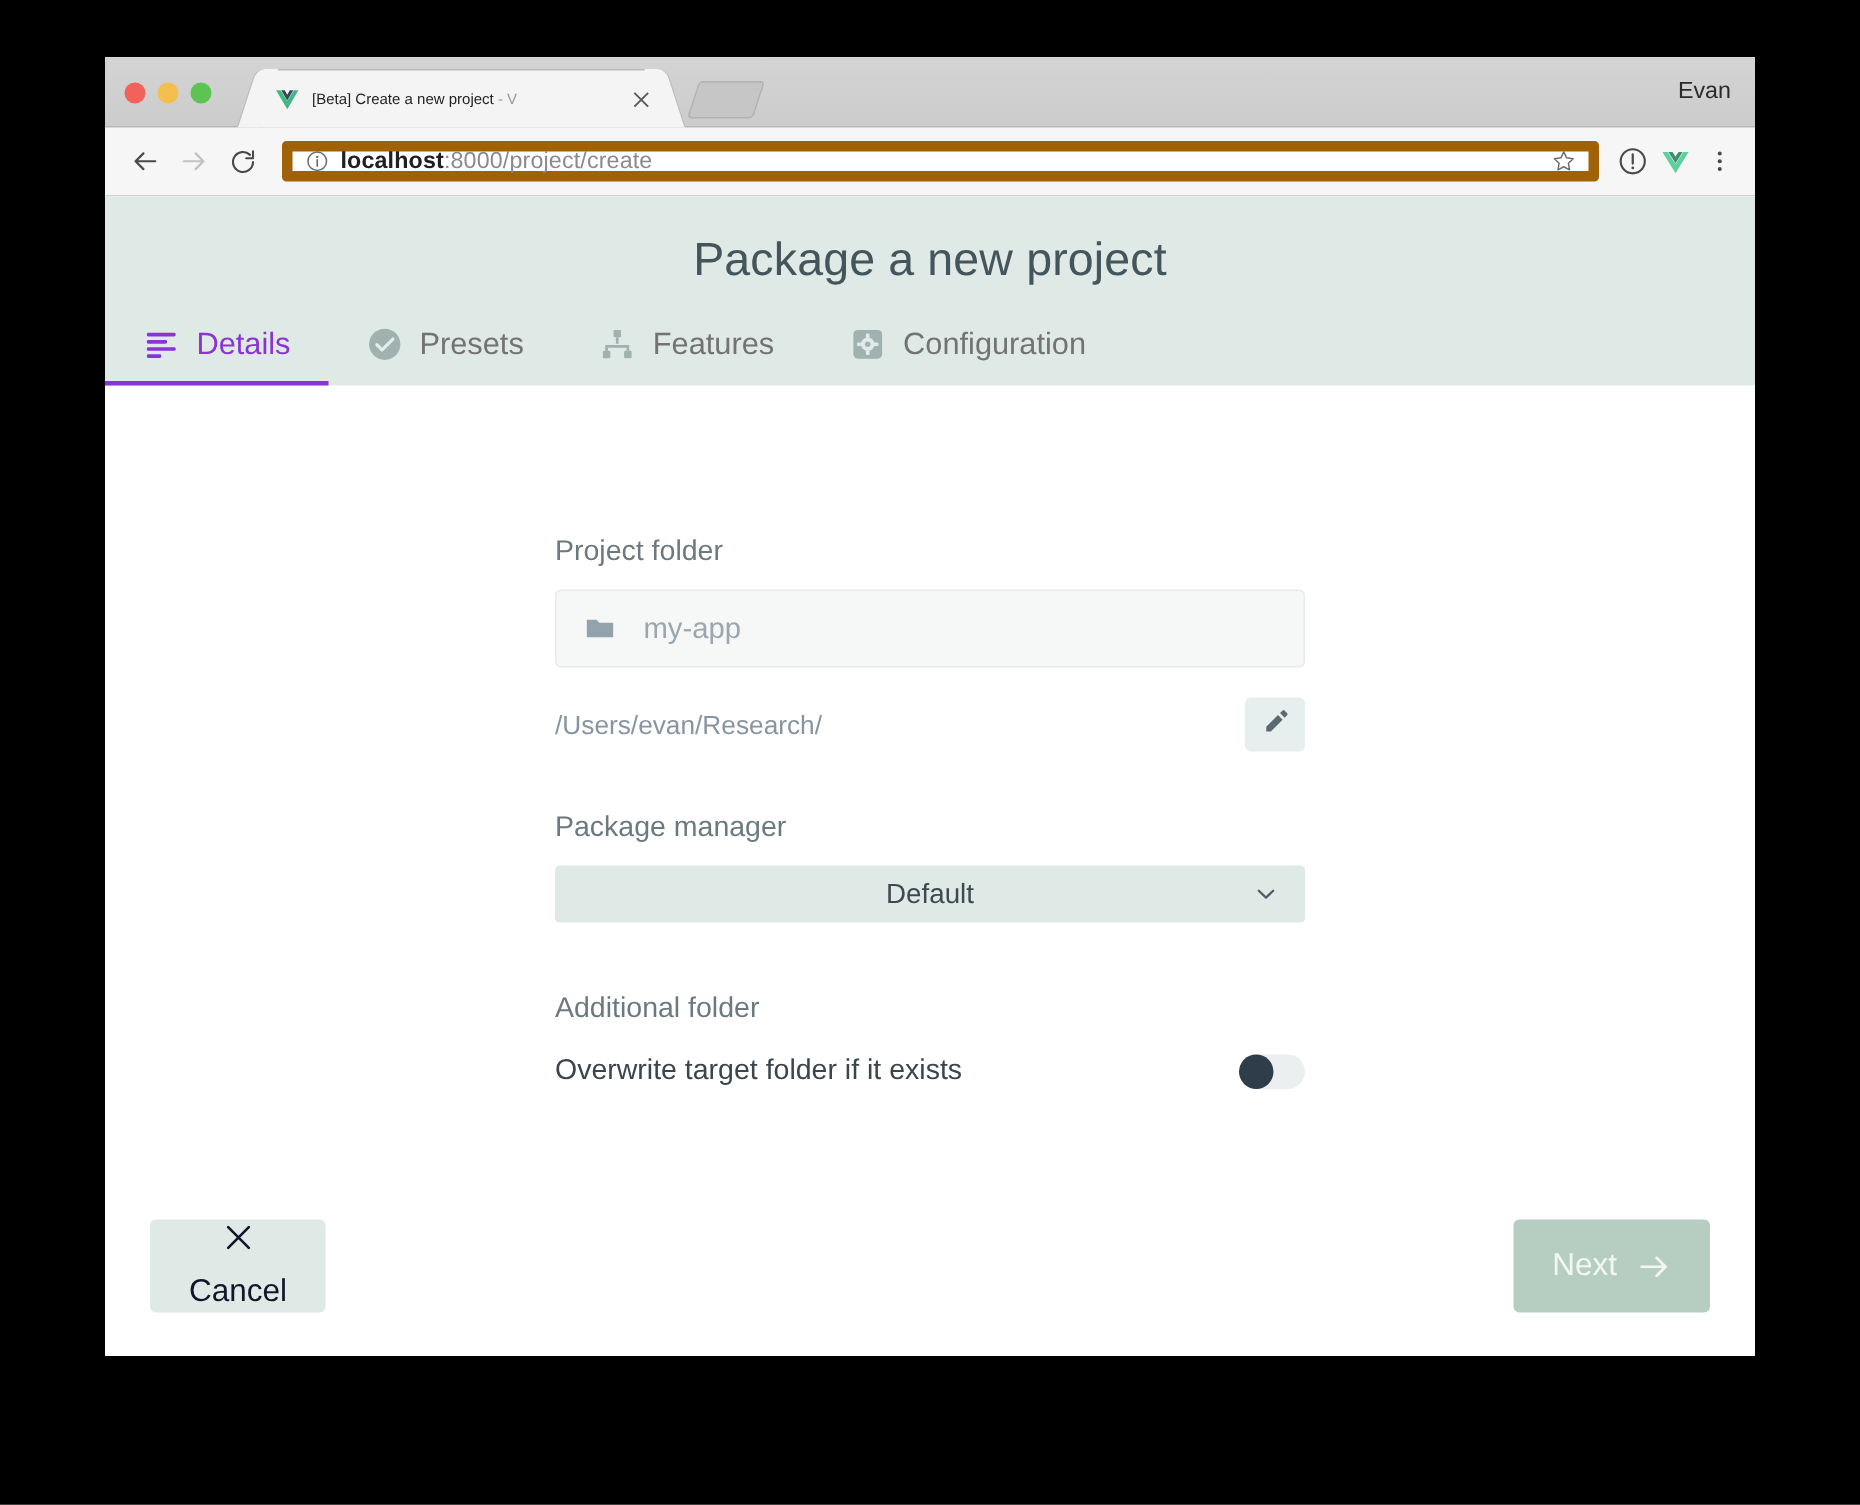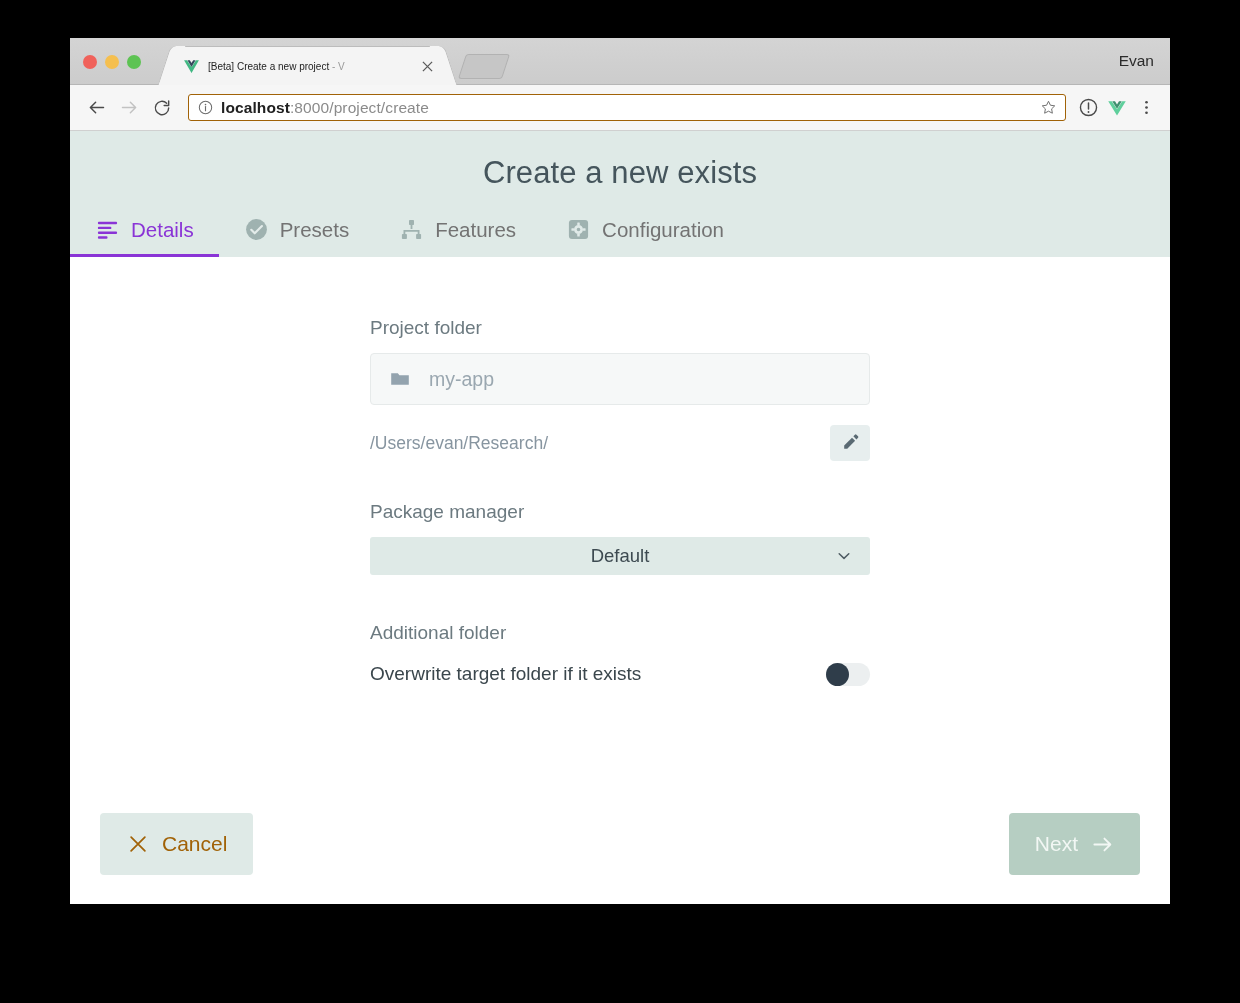--- a/index.html
+++ b/index.html
@@ -89,21 +89,21 @@
   }
   .navbtn {
     width: 30px; height: 30px;
     display: flex; align-items: center; justify-content: center;
     color: #4a4a4a; flex: 0 0 auto;
   }
   .navbtn.disabled { color: #c2c2c2; }
   .omnibox {
     flex: 1 1 auto; height: 27px;
     background: #fff;
-    border: 1px solid #a16207;
+    border: 7px solid #a16207;
     border-radius: 3px;
     display: flex; align-items: center;
     padding: 0 8px 0 9px;
     margin: 0 6px 0 8px;
   }
   .omni-info { width: 15px; height: 15px; margin-right: 8px; flex: 0 0 15px; color: #6c6c6c; }
   .omni-url { font-size: 15.5px; color: #8b8b8b; white-space: nowrap; letter-spacing: .1px; }
   .omni-url b { color: #202020; font-weight: 700; }
   .omni-star { margin-left: auto; width: 17px; height: 17px; color: #6f6f6f; }
   .tb-icon { width: 26px; height: 26px; display: flex; align-items: center; justify-content: center; flex: 0 0 auto; }
@@ -142,21 +142,21 @@
   .vtab .vicon { width: 25px; height: 25px; flex: 0 0 25px; display:flex; align-items:center; justify-content:center; }
   .vtab.active { color: #8a34d6; border-bottom-color: #8a34d6; }
 
   .form-area {
     padding-top: 60px;
     display: flex; flex-direction: column; align-items: center;
   }
   .form-col { width: 500px; }
 
   .field-label {
-    font-size: 19px; color: #6c7a80; margin-bottom: 14px;
+    font-size: 19px; color: #6c7a80; margin-bottom: 14px; margin-top: 40px;
   }
   .folder-input {
     height: 52px;
     background: #f6f8f8;
     border: 1px solid #e6eaea;
     border-radius: 4px;
     display: flex; align-items: center;
     padding: 0 18px;
   }
   .folder-input .ficon { width: 22px; height: 22px; flex: 0 0 22px; margin-right: 18px; color: #93a3ae; }
@@ -210,21 +210,21 @@
     height: 120px;
     padding: 0 30px;
     display: flex; align-items: center; justify-content: space-between;
   }
   .btn {
     display: flex; align-items: center; gap: 13px;
     height: 62px; padding: 0 26px;
     border-radius: 4px;
     font-size: 21px;
   }
-  .btn-cancel { background: #dfeae7; color: #a16207; }
+  .btn-cancel { background: #dfeae7; color: #0f172a; flex-direction: column; }
   .btn-next { background: #b6cec2; color: #f2f7f4; }
   .btn .bicon { width: 23px; height: 23px; flex: 0 0 23px; display:flex;align-items:center;justify-content:center; }
 </style>
 </head>
 <body>
 
 <div class="browser-window">
 
   <div class="tabstrip">
     <div class="traffic">
@@ -304,21 +304,21 @@
           <circle cx="12" cy="5.4" r="1.7"></circle>
           <circle cx="12" cy="12" r="1.7"></circle>
           <circle cx="12" cy="18.6" r="1.7"></circle>
         </svg>
     </span>
   </div>
 
   <div class="page">
 
     <div class="vue-header">
-      <div class="page-title">Create a new exists</div>
+      <div class="page-title">Package a new project</div>
 
       <div class="tabs">
 
         <div class="vtab active">
           <span class="vicon">
             <svg viewBox="0 0 24 24" width="23" height="23" fill="currentColor">
               <rect x="2" y="4" width="20" height="2.6" rx="1"></rect>
               <rect x="2" y="9" width="14" height="2.6" rx="1"></rect>
               <rect x="2" y="14" width="20" height="2.6" rx="1"></rect>
               <rect x="2" y="19" width="10" height="2.6" rx="1"></rect>

